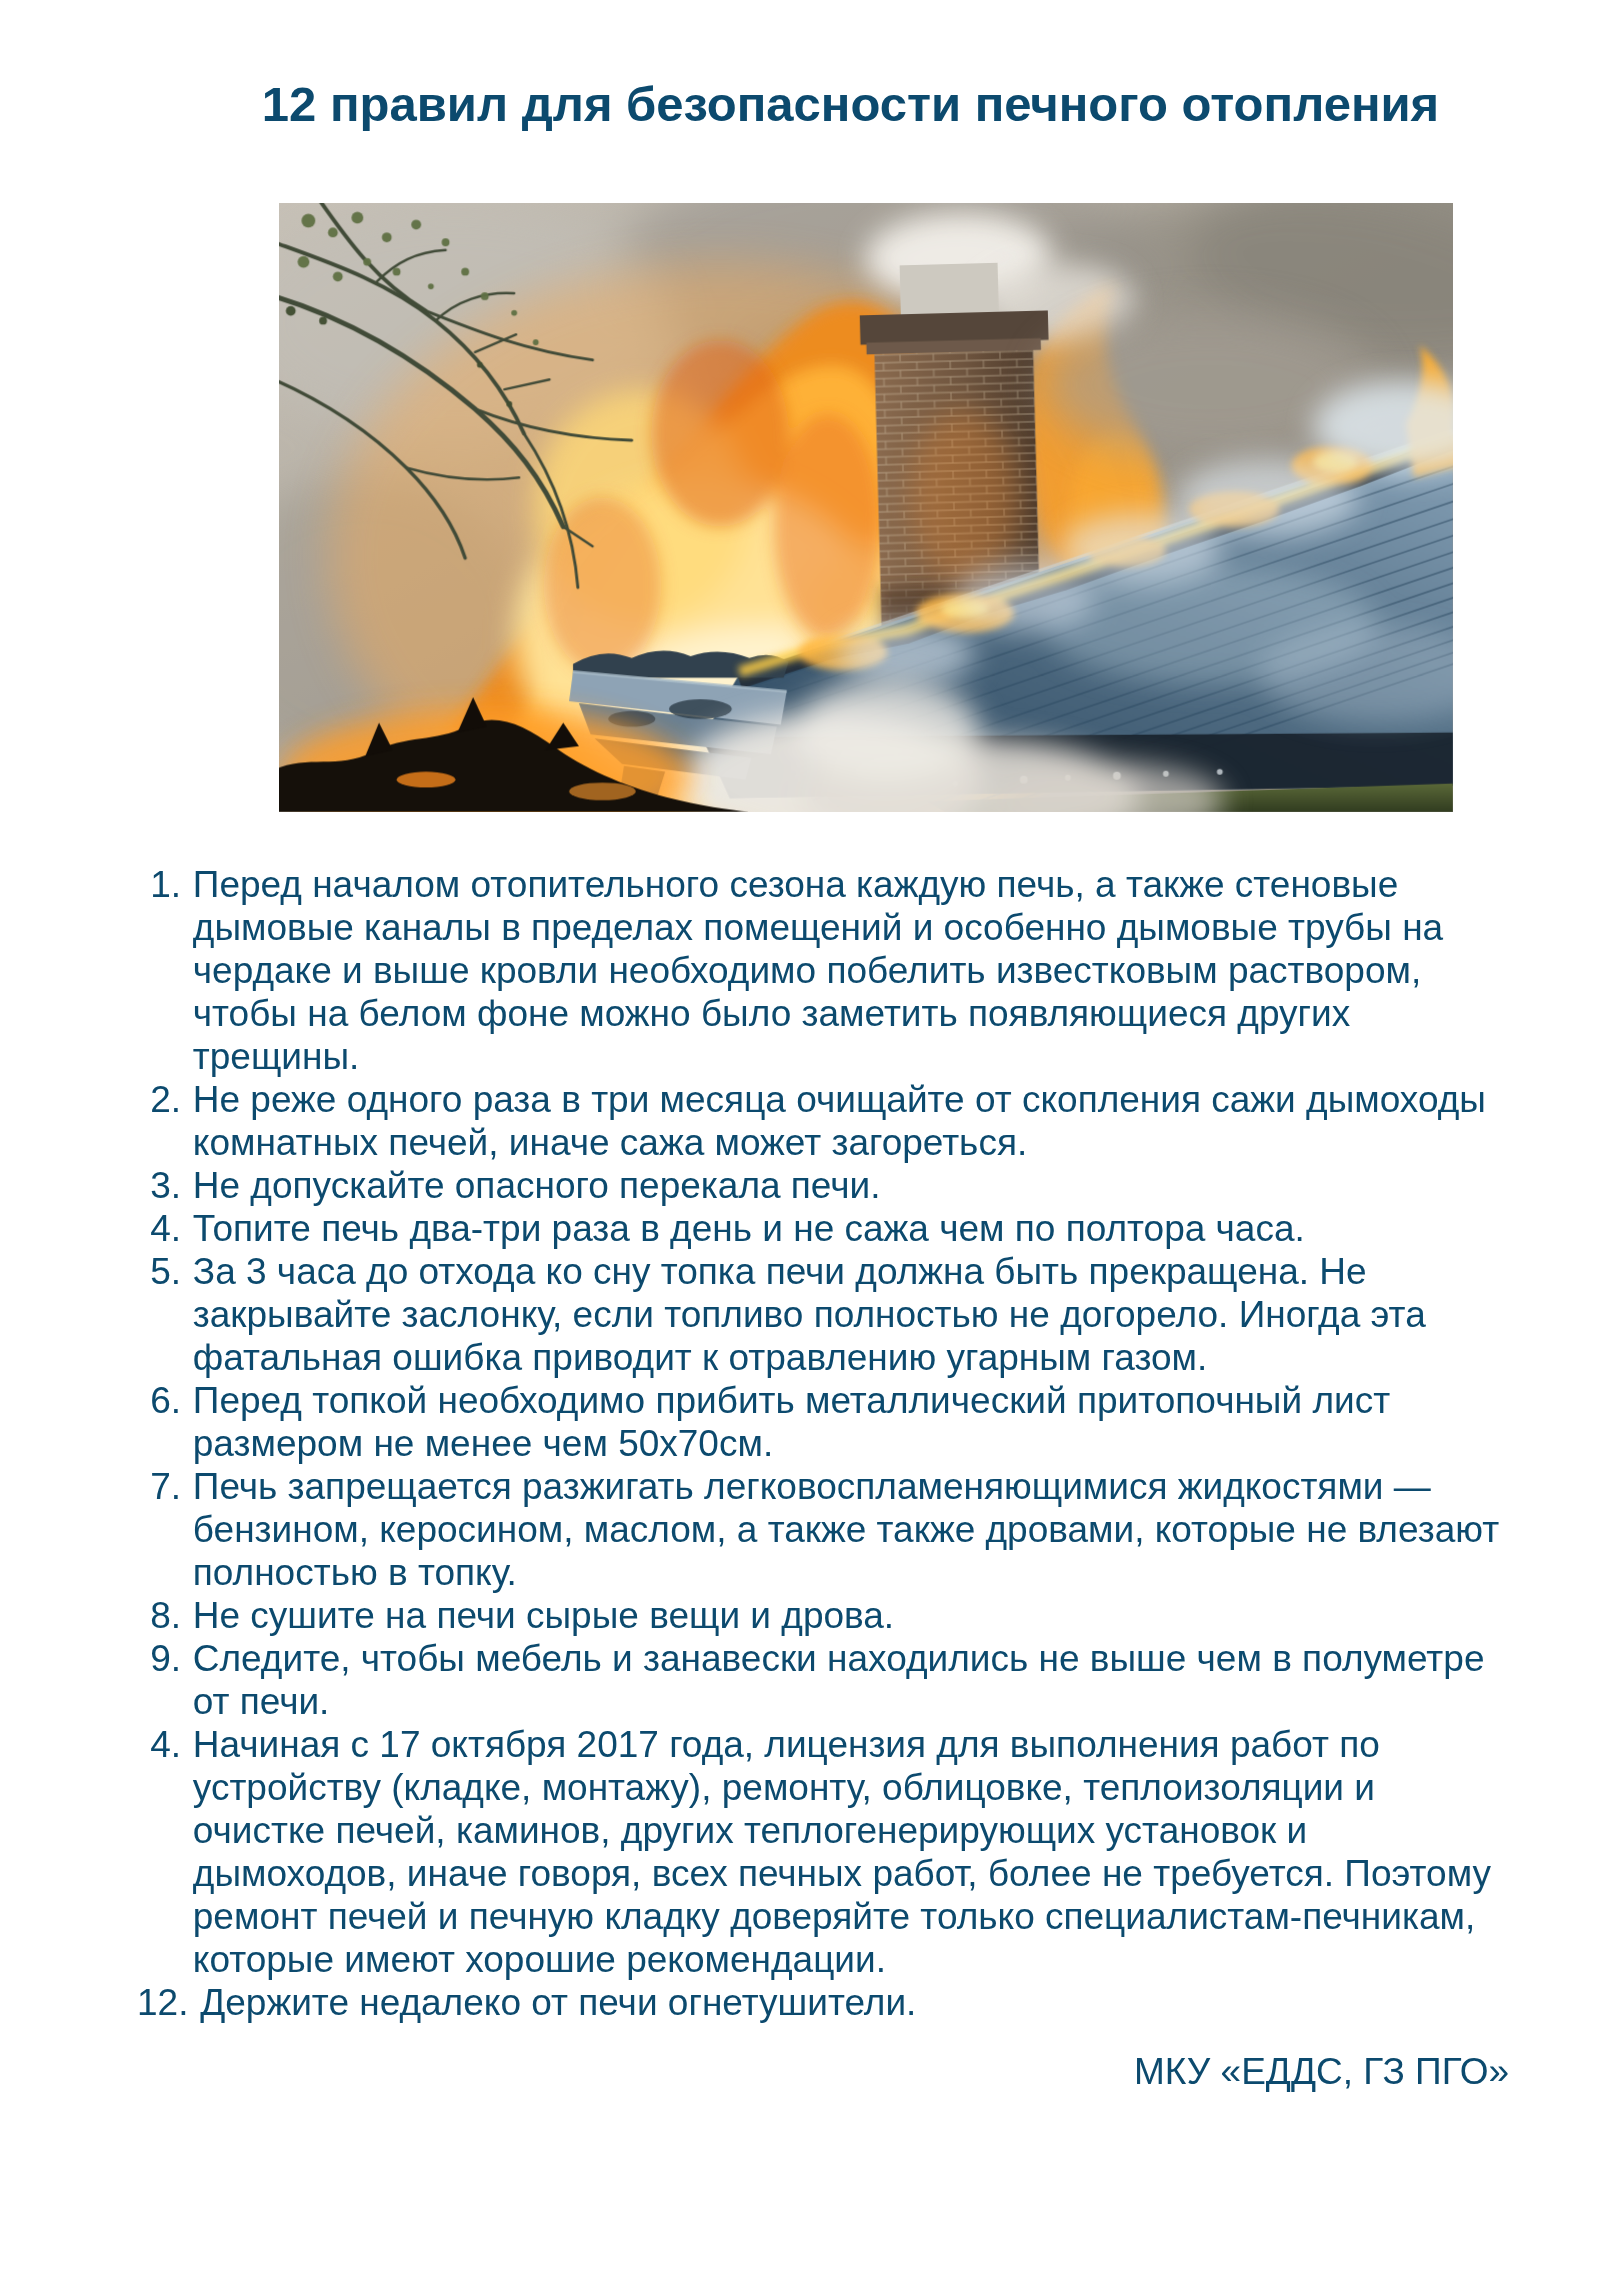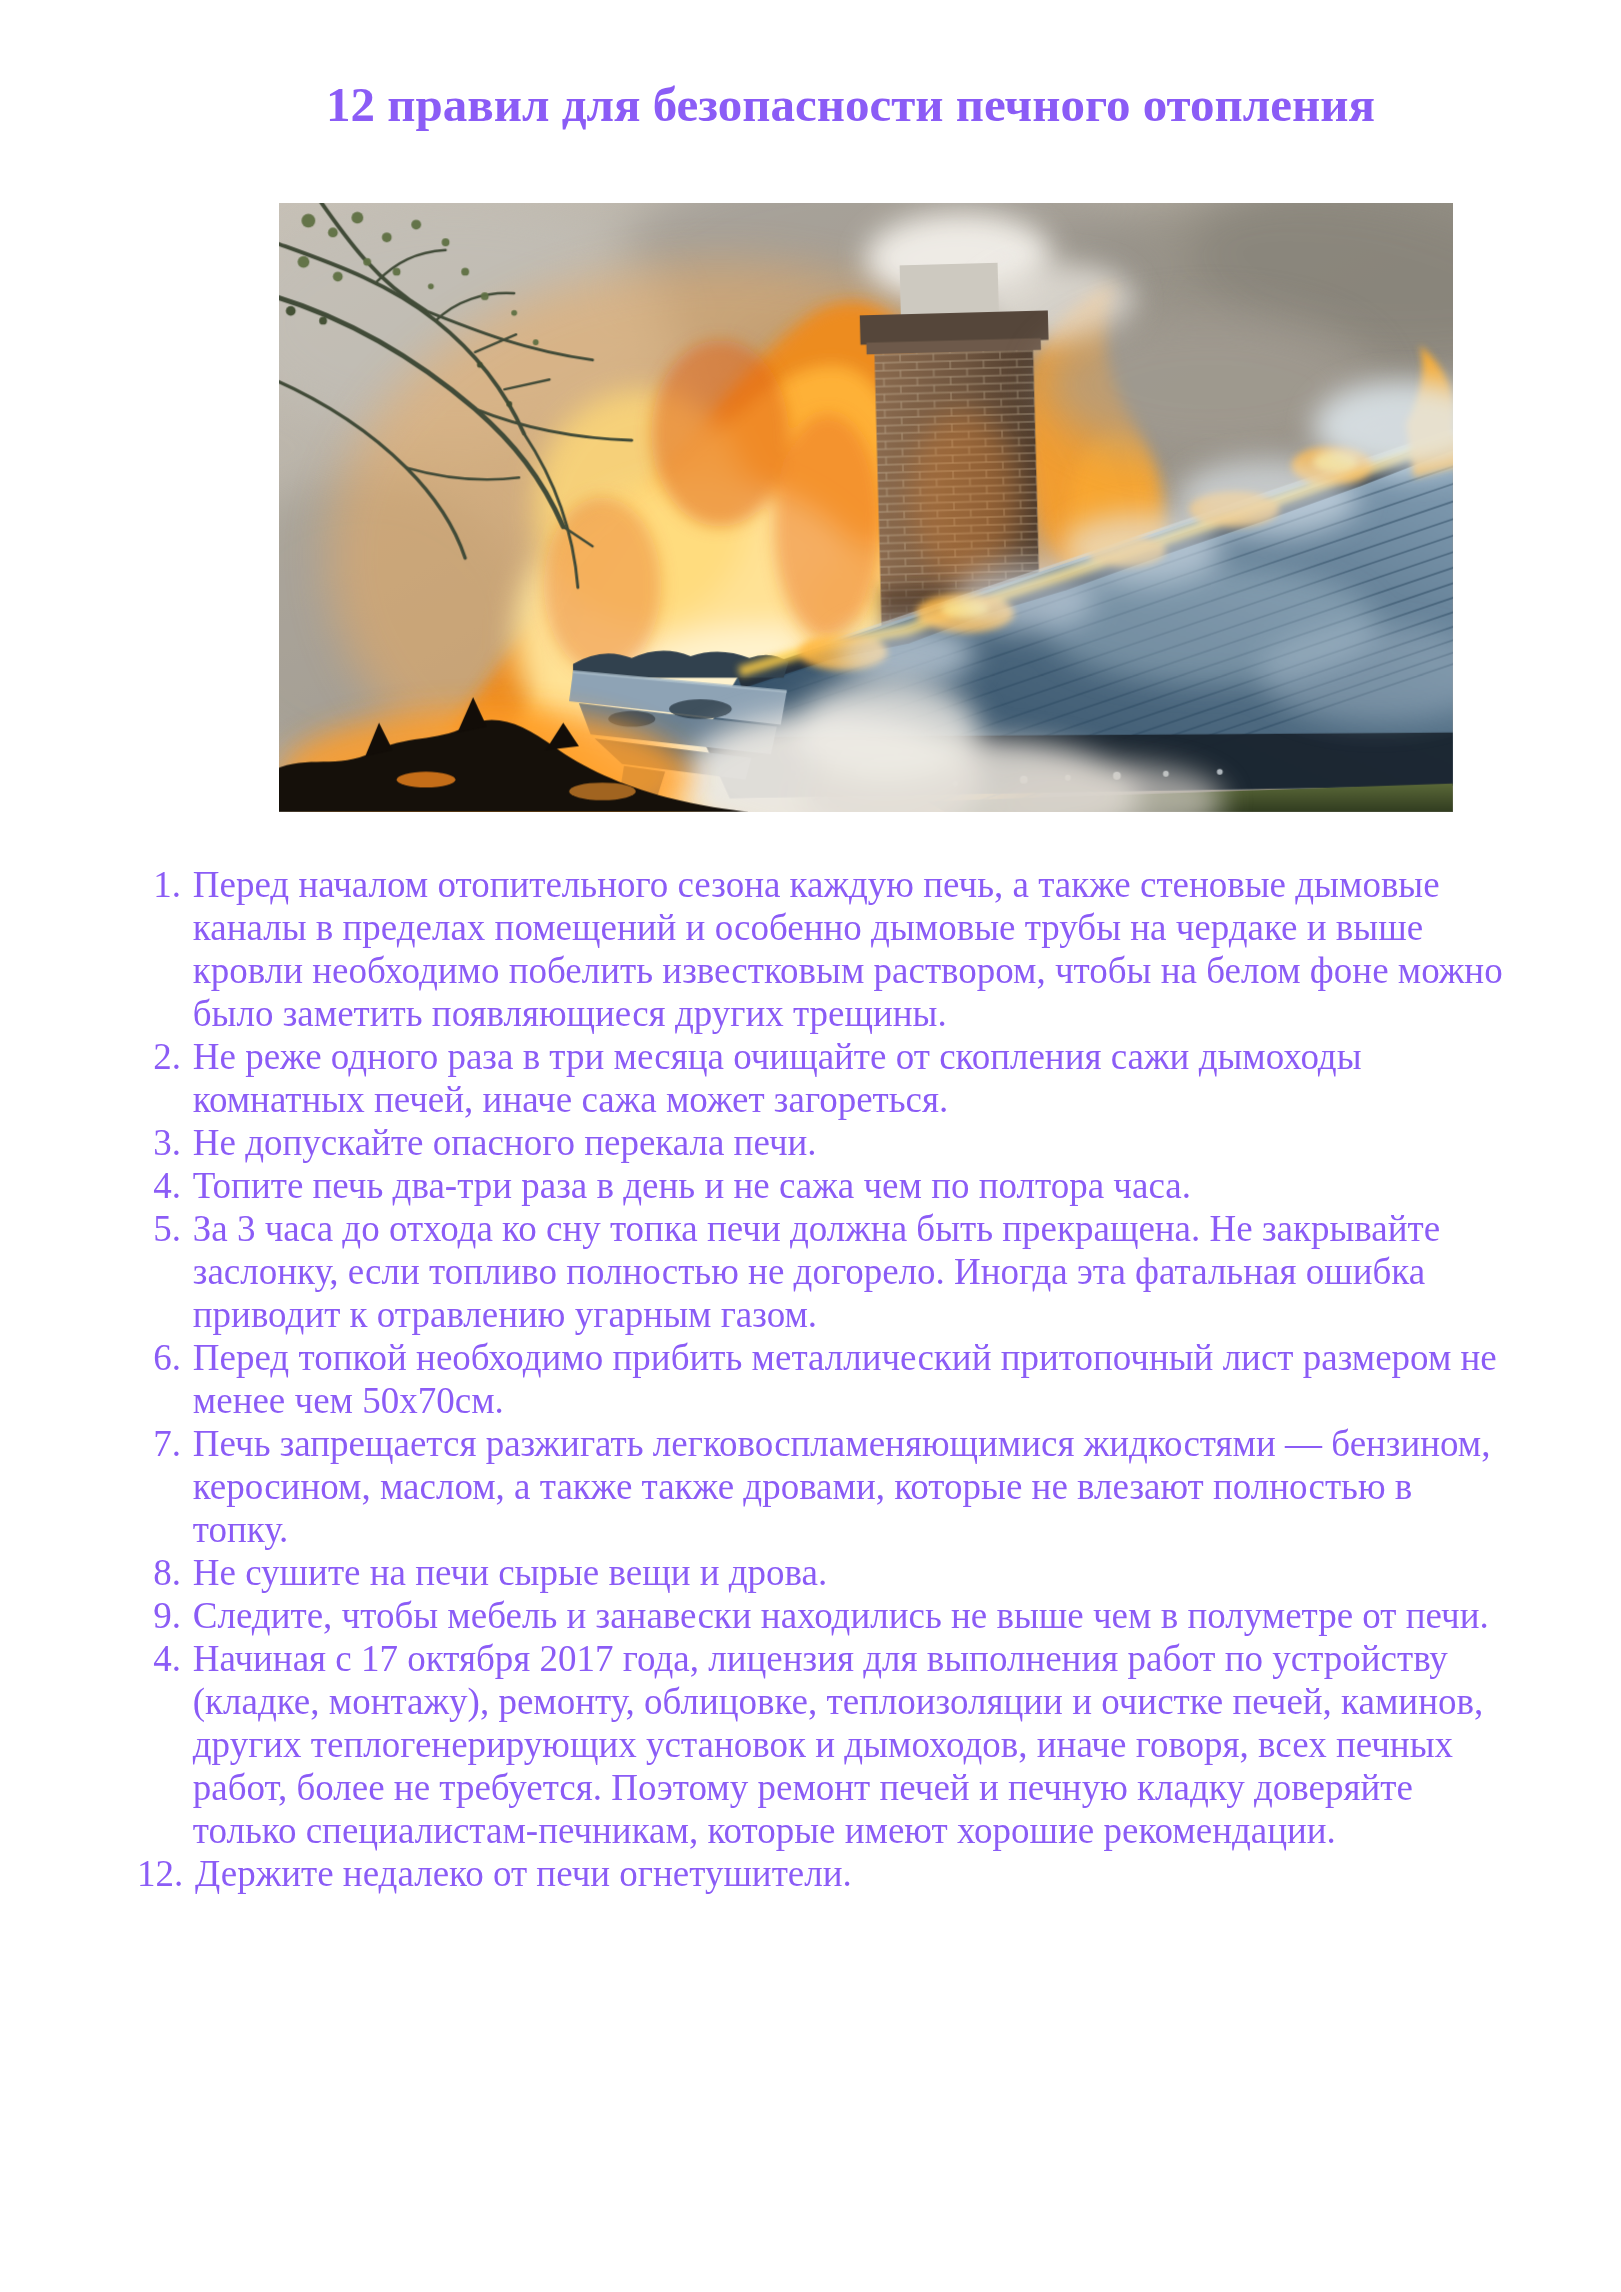--- a/index.html
+++ b/index.html
@@ -1,22 +1,22 @@
 <!DOCTYPE html>
 <html lang="ru"><head>
 <meta charset="utf-8">
 <style>
   html,body{margin:0;padding:0;background:#ffffff;}
   .page{
     position:relative;
     width:1621px;height:2293px;
     background:#ffffff;
     overflow:hidden;
-    font-family:Liberation Serif, serif;
-    color:#8b5cf6;
+    font-family:Liberation Sans, sans-serif;
+    color:#0c4a6e;
   }
   .title{
     margin:0 112px 0 137px;
     padding-top:76px;
     padding-left:55px;
     text-align:center;
     font-size:49px;
     font-weight:bold;
     line-height:57px;
     letter-spacing:0px;
@@ -290,15 +290,16 @@
     <span class="rule-n">4.</span>
     <span class="rule-text">Начиная с 17 октября 2017 года, лицензия для выполнения работ по устройству (кладке, монтажу), ремонту, облицовке, теплоизоляции и очистке печей, каминов, других теплогенерирующих установок и дымоходов, иначе говоря, всех печных работ, более не требуется. Поэтому ремонт печей и печную кладку доверяйте только специалистам-печникам, которые имеют хорошие рекомендации.</span>
   </li>
 
   <li class="rule">
     <span class="rule-n">12.</span>
     <span class="rule-text">Держите недалеко от печи огнетушители.</span>
   </li>
 </ol>
 
+  <div class="footer">МКУ «ЕДДС, ГЗ ПГО»</div>
 
 </div>
 
 
 </body></html>

